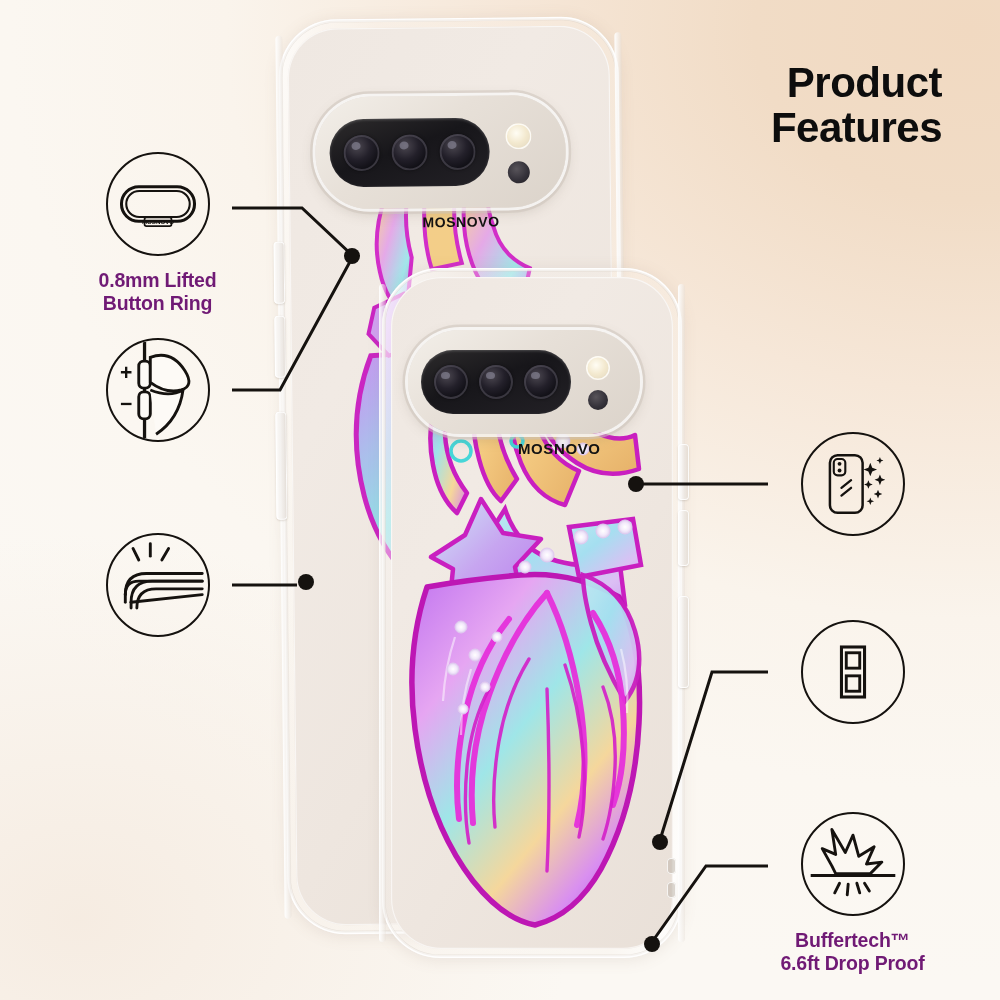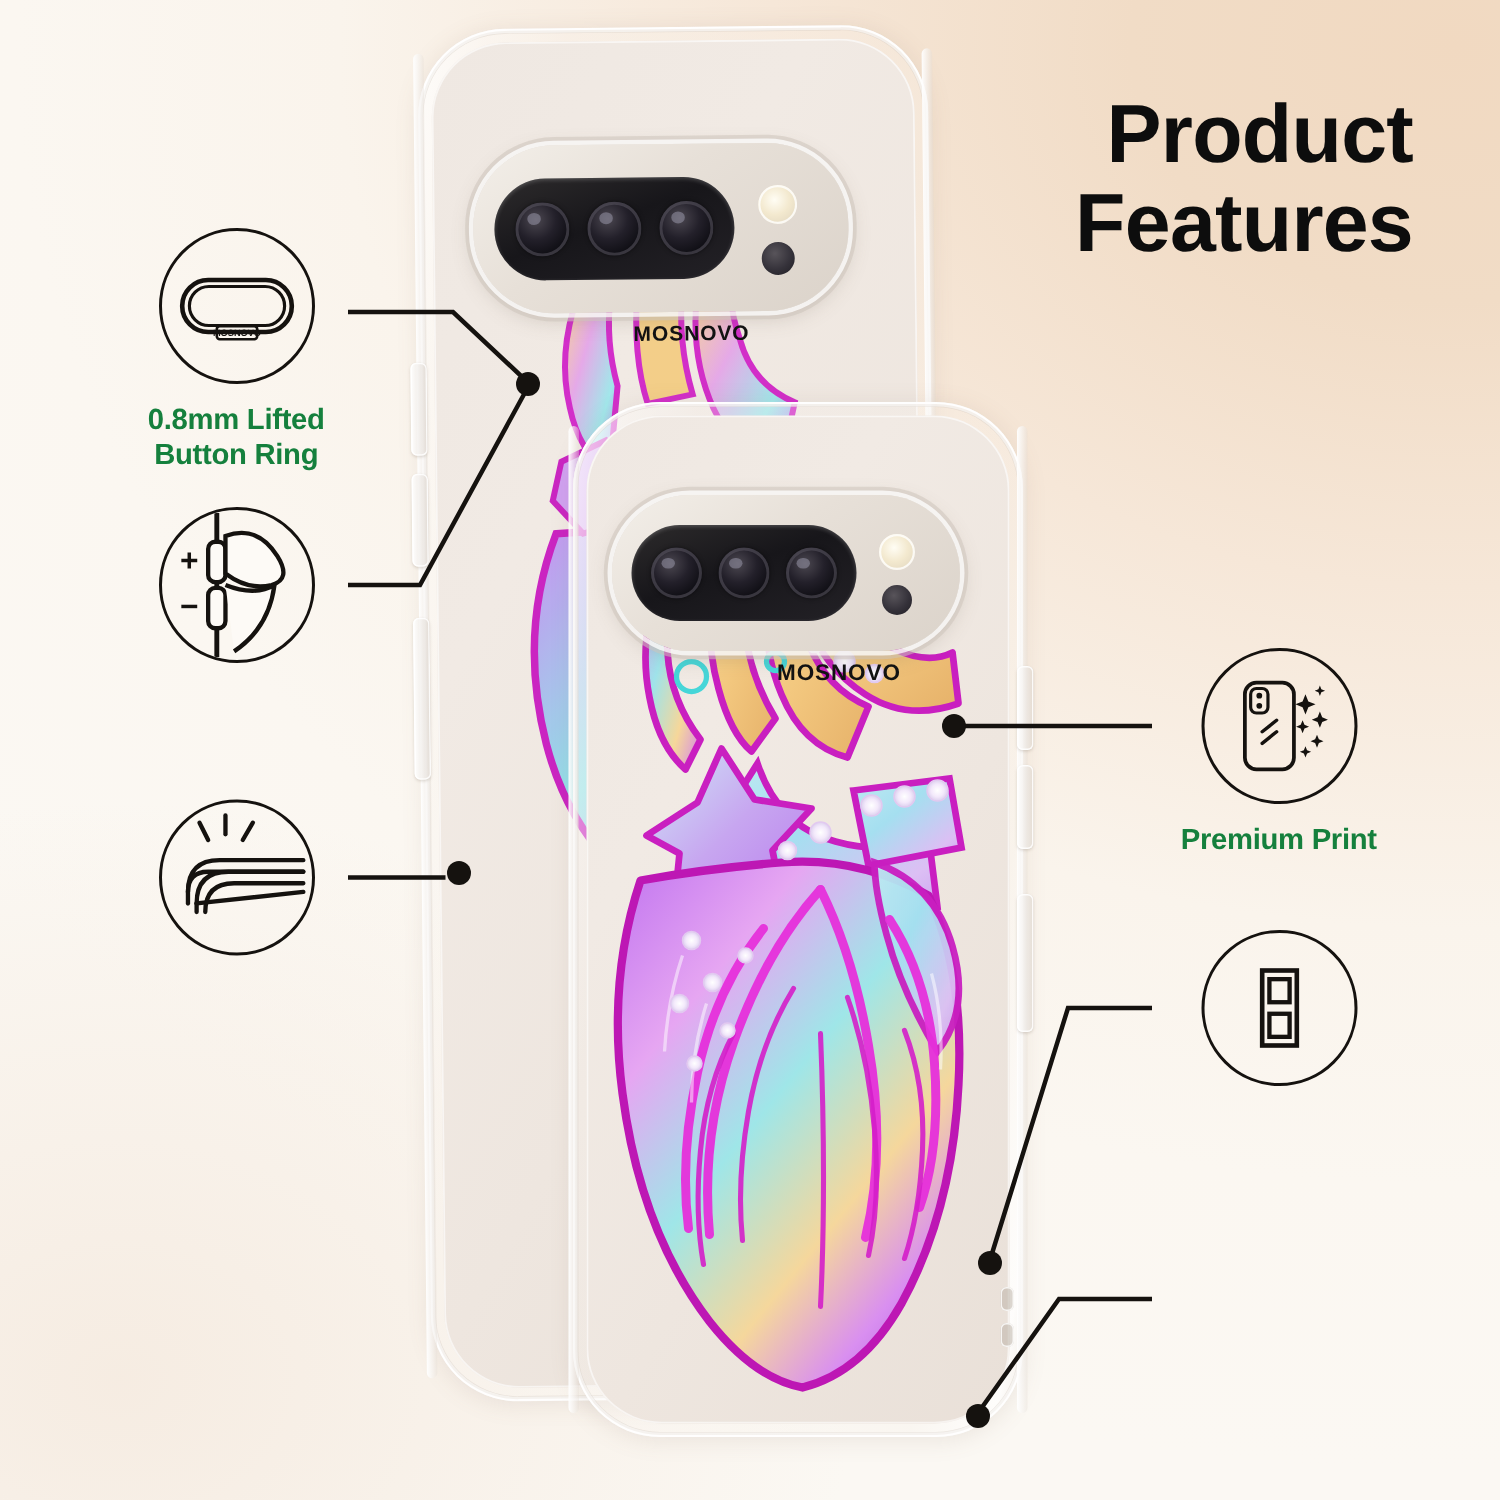--- a/index.html
+++ b/index.html
@@ -19,34 +19,34 @@
       linear-gradient(160deg,#fdfaf6 0%,#f9f3ec 45%,#f6eee5 100%);
   }
   .bg2{position:absolute;inset:0;
     background:radial-gradient(70% 55% at 8% 92%, rgba(244,232,220,.75) 0%, rgba(250,245,239,0) 70%);
   }
 
   
   .title{
     position:absolute;right:58px;top:60px;width:470px;
     text-align:right;color:#0d0d0d;font-weight:bold;
-    font-size:55px;line-height:1.08;letter-spacing:-0.5px;
+    font-size:42px;line-height:1.08;letter-spacing:-0.5px;
   }
   .title .l2{display:block;}
 
   
   .feat{position:absolute;width:215px;text-align:center;}
   .feat .badge{
     width:104px;height:104px;border-radius:50%;
     border:2.3px solid #15120f;margin:0 auto;position:relative;
     box-sizing:border-box;overflow:hidden;
   }
   .feat .cap{
     margin-top:13px;font-weight:bold;font-size:19.5px;line-height:1.2;
-    color:#15803d;letter-spacing:-0.2px;
+    color:#701a75;letter-spacing:-0.2px;
   }
   .feat .cap span{display:block;}
 
   
   .conn{position:absolute;overflow:visible;pointer-events:none;}
 
   
   .phone{position:absolute;}
 
   .backphone{
@@ -429,28 +429,45 @@
           <path d="M70 30 l2 5 l5 2 l-5 2 l-2 5 l-2 -5 l-5 -2 l5 -2z"></path>
           <path d="M80 42 l1.6 4 l4 1.6 l-4 1.6 l-1.6 4 l-1.6 -4 l-4 -1.6 l4 -1.6z"></path>
           <path d="M68 48 l1.3 3.2 l3.2 1.3 l-3.2 1.3 l-1.3 3.2 l-1.3 -3.2 l-3.2 -1.3 l3.2 -1.3z"></path>
           <path d="M78 58 l1.3 3.2 l3.2 1.3 l-3.2 1.3 l-1.3 3.2 l-1.3 -3.2 l-3.2 -1.3 l3.2 -1.3z"></path>
           <path d="M70 66 l1.1 2.8 l2.8 1.1 l-2.8 1.1 l-1.1 2.8 l-1.1 -2.8 l-2.8 -1.1 l2.8 -1.1z"></path>
           <path d="M80 24 l1 2.6 l2.6 1 l-2.6 1 l-1 2.6 l-1 -2.6 l-2.6 -1 l2.6 -1z"></path>
         </g>
       </svg>
     </div>
     <div class="cap">
-      <span>Premium Print</span>
     </div>
   </div>
 
   <div class="feat" style="left:745px;top:620px;">
     <div class="badge">
       <svg class="ic" viewBox="0 0 104 104">
         <rect x="40" y="26" width="24" height="52" fill="none" stroke="#15120f" stroke-width="3.2"></rect>
         <rect x="45" y="32" width="14" height="16" fill="none" stroke="#15120f" stroke-width="3"></rect>
         <rect x="45" y="56" width="14" height="16" fill="none" stroke="#15120f" stroke-width="3"></rect>
       </svg>
     </div>
   </div>
 
+  <div class="feat" style="left:745px;top:812px;">
+    <div class="badge">
+      <svg class="ic" viewBox="0 0 104 104">
+        <path d="M30 54 L20 36 L34 42 L30 16 L44 40 L52 22 L58 44 L74 34 L66 52 L82 50 L70 62 L34 62z" fill="none" stroke="#15120f" stroke-width="3" stroke-linejoin="round"></path>
+        <path d="M8 64 L96 64" stroke="#15120f" stroke-width="3"></path>
+        <g stroke="#15120f" stroke-width="3" stroke-linecap="round">
+          <path d="M38 72 L33 82"></path>
+          <path d="M47 73 L46 84"></path>
+          <path d="M56 72 L59 82"></path>
+          <path d="M64 72 L69 80"></path>
+        </g>
+      </svg>
+    </div>
+    <div class="cap">
+      <span>Buffertech™</span>
+      <span>6.6ft Drop Proof</span>
+    </div>
+  </div>
 
 </div>
 
 </body></html>

